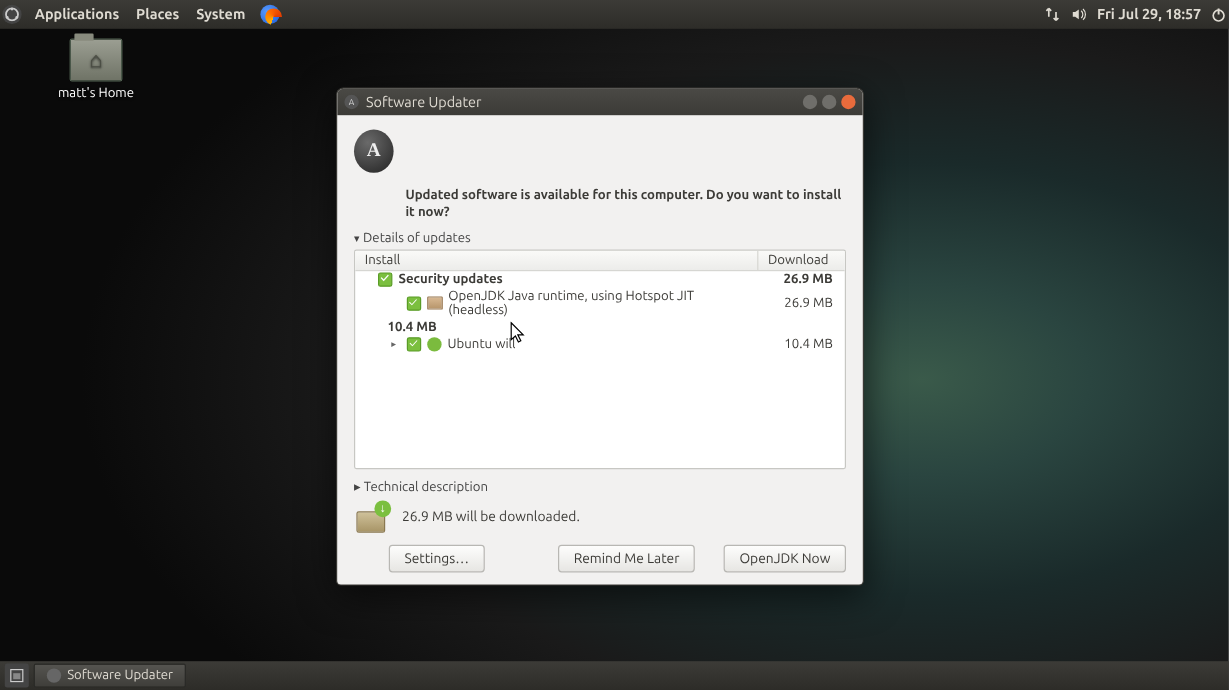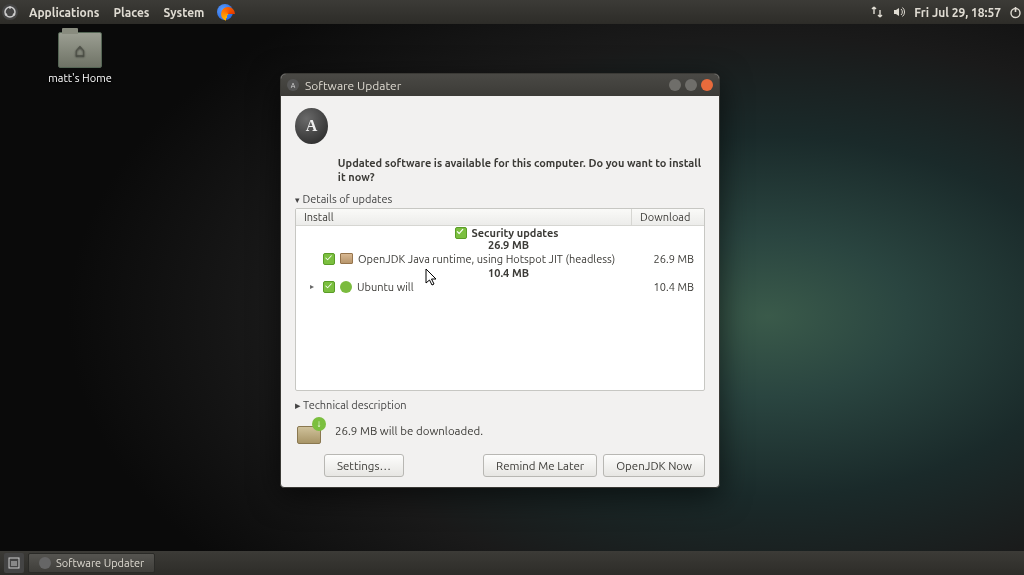--- a/index.html
+++ b/index.html
@@ -36,32 +36,32 @@
     .listhead .col { padding:2px 8px; font-size:11px; color:#3c3b37; }
     .col-install { flex:1; border-right:1px solid #d6d6d2; }
     .col-dl { width:72px; text-align:left; }
     .row { display:flex; align-items:center; padding:1px 6px; }
     .row .left { flex:1; display:flex; align-items:center; gap:5px; }
     .row .dl { width:66px; text-align:right; color:#3c3b37; padding-right:4px; }
     .cb { width:12px; height:12px; background:#7bbf3f; border:1px solid #5a9c27; border-radius:2px; position:relative; flex-shrink:0; }
     .cb::after { content:"✓"; position:absolute; top:-2px; left:1px; font-size:10px; color:#fff; }
     .expand-tri { width:8px; font-size:8px; color:#666; visibility:hidden; }
     .row.has-exp .expand-tri { visibility:visible; }
-    .row.group { font-weight:bold;flex-direction:column; }
-    .row.child { padding-left:0;gap:15px; }
+    .row.group { font-weight:bold; }
+    .row.child { padding-left:16px;gap:15px; }
     .row.child .left { padding-left:14px; }
     .pkg-ico { width:13px; height:11px; background:linear-gradient(#d8b892,#b8966c); border:1px solid #96744c; border-radius:1px; flex-shrink:0; }
     .ubu-ico { width:12px; height:12px; border-radius:50%; background:#7bbb3e; position:relative; flex-shrink:0; }
     .tech-exp { font-size:11px; color:#444; margin:8px 0 6px; cursor:pointer; }
     .dlrow { display:flex; align-items:center; gap:10px; margin-bottom:10px; }
     .dl-ico { width:30px; height:26px; position:relative; }
     .dl-box { position:absolute; bottom:0; left:2px; width:24px; height:18px; background:linear-gradient(#cfc19a,#a89567); border:1px solid #8a7850; border-radius:2px; }
     .dl-arrow { position:absolute; top:-1px; right:-1px; width:14px; height:14px; border-radius:50%; background:#7bbf3f; display:flex; align-items:center; justify-content:center; color:#fff; font-size:10px; }
     .dlrow .txt { font-size:11.5px; }
-    .btnrow { display:flex; gap:6px;padding-left:29px; }
+    .btnrow { display:flex; gap:24px;padding-left:29px; }
     .btnrow .gap { flex:1; }
     .btn { padding:4px 12px; font-size:11.5px; background:linear-gradient(#fdfdfc,#e7e6e3); border:1px solid #b8b7b3; border-radius:3px; cursor:pointer; color:#3c3b37; }
     .taskbar { position:absolute; bottom:0; left:0; right:0; height:24px; background:linear-gradient(#3c3b37,#2d2c28); display:flex; align-items:center; padding:0 4px; gap:4px; }
     .tb-launch { width:20px; height:20px; background:#444; border-radius:2px; display:flex; align-items:center; justify-content:center; }
     .tb-task { height:20px; padding:0 10px; background:linear-gradient(#555450,#3f3e3a); border:1px solid #2a2a27; border-radius:2px; display:flex; align-items:center; gap:5px; color:#dfdbd2; font-size:11px; }
     .tb-task .ico { width:12px; height:12px; border-radius:50%; background:#666; }
     .cursor { position:absolute; top:268px; left:425px; pointer-events:none; }
   </style>
 </head>
 <body>

